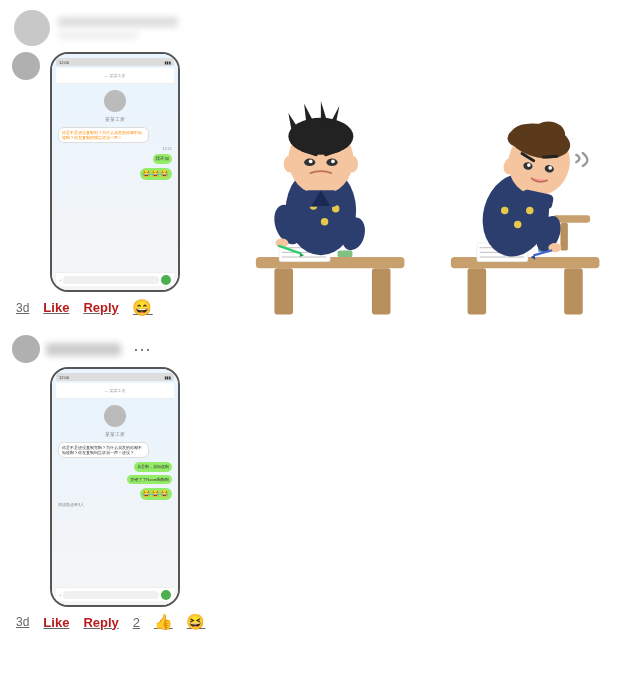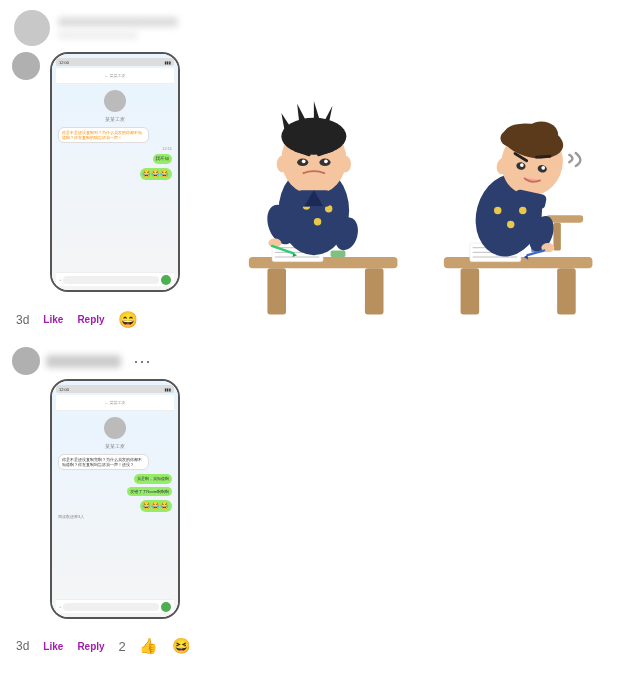--- a/index.html
+++ b/index.html
@@ -177,37 +177,38 @@
       position: absolute;
       bottom: 14px;
       right: 4px;
     }
 
     
     .action-bar {
       display: flex;
       align-items: center;
       gap: 14px;
-      margin-top: 18px;
+      margin-top: 6px;
       margin-left: 0;
       padding-left: 4px;
       font-size: 13px;
       color: #65676b;
+      text-decoration: underline;
     }
 
     .action-time {
       color: #65676b;
       font-size: 12px;
     }
 
     .action-btn {
       font-weight: 600;
-      color: #a21caf;
+      color: #b91c1c;
       cursor: pointer;
-      font-size: 10px;
+      font-size: 13px;
     }
 
     .emoji-reaction {
       font-size: 16px;
     }
 
     .reaction-count {
       font-size: 13px;
       color: #65676b;
     }

